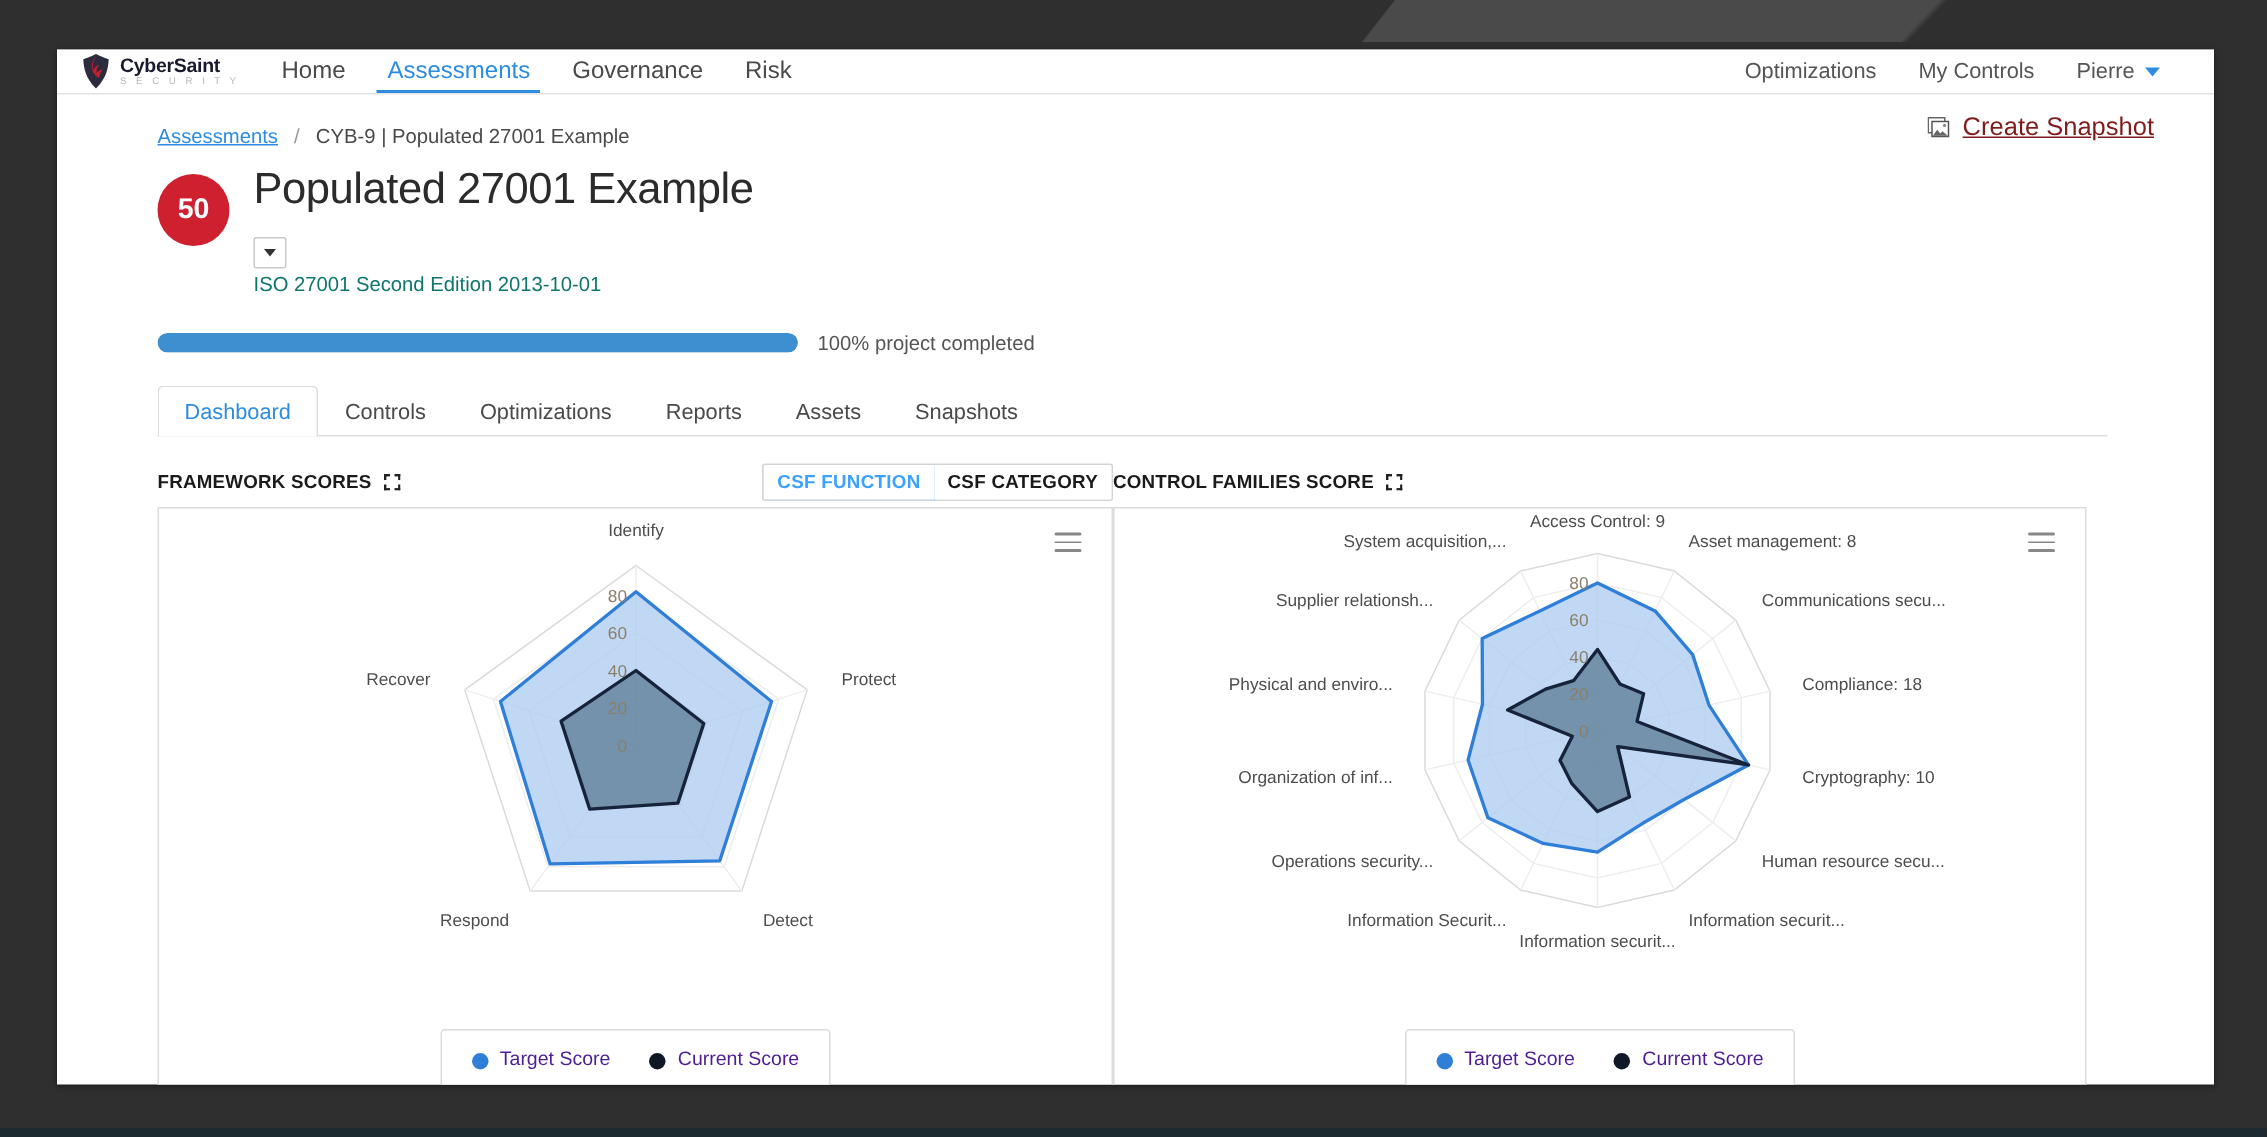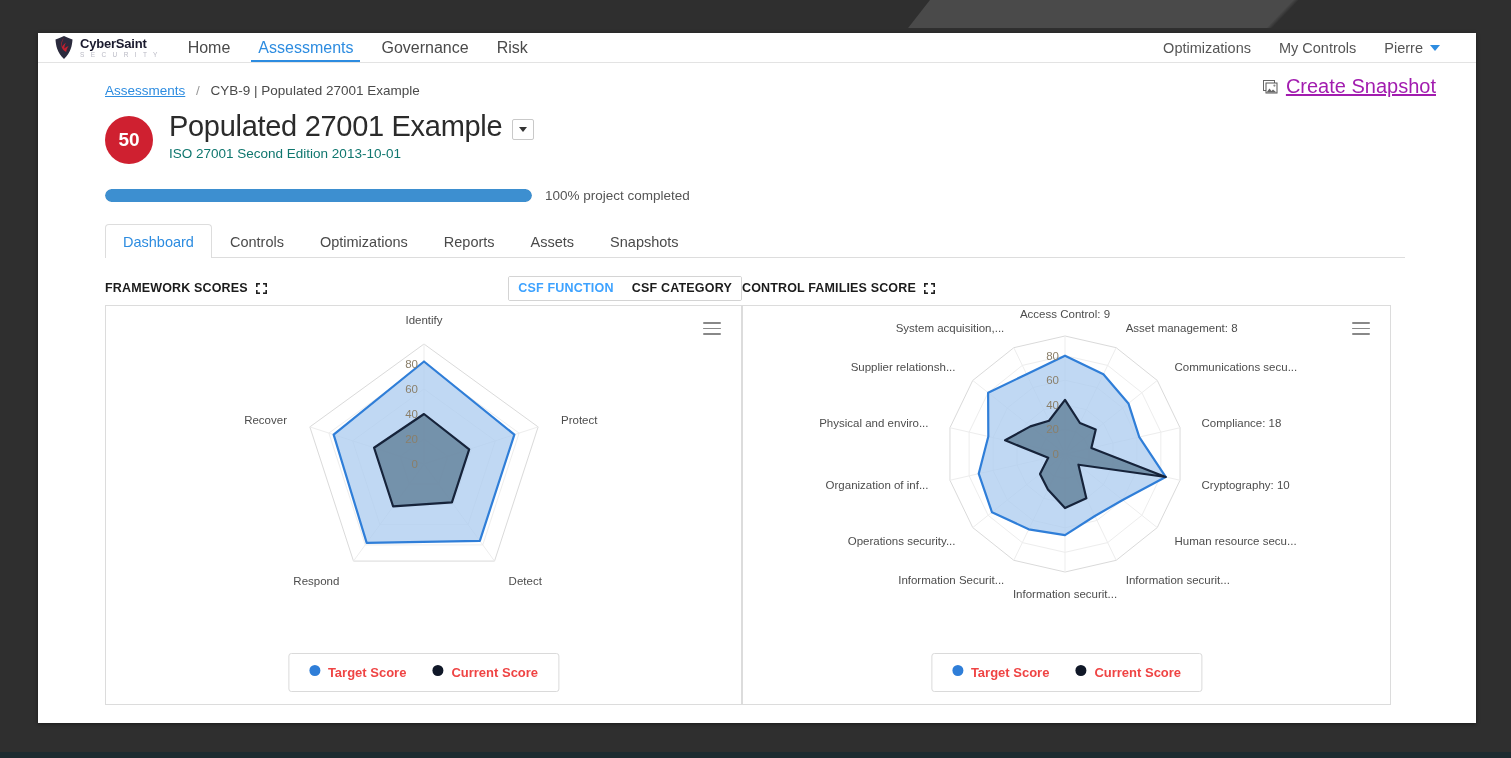--- a/index.html
+++ b/index.html
@@ -88,42 +88,42 @@
 
   #title-row { display: flex; align-items: flex-start; gap: 16px; }
   #score-badge {
     width: 48px; height: 48px; border-radius: 50%;
     background: #cf2030; color: #fff;
     display: flex; align-items: center; justify-content: center;
     font-size: 19px; font-weight: bold;
     flex: none; margin-top: 6px;
   }
   #title-block { padding-top: 0; }
-  #title-line { display: flex; align-items: center; gap: 10px; }
+  #title-line { display: flex; align-items: flex-start; gap: 10px; flex-direction: column; }
   #page-title { font-size: 29px; color: #2b2b2b; font-weight: normal; letter-spacing: -.3px; }
   #title-dropdown {
     width: 22px; height: 21px;
     border: 1px solid #c9c9c9; border-radius: 2px;
     background: #fff; cursor: pointer;
     display: flex; align-items: center; justify-content: center;
     margin-top: 5px;
   }
   #title-dropdown i {
     width: 0; height: 0;
     border-left: 4px solid transparent;
     border-right: 4px solid transparent;
     border-top: 5px solid #333;
     display: block;
   }
   #subtitle { font-size: 13.5px; color: #0f766e; margin-top: 3px; }
 
   #snapshot-link {
     position: absolute; right: 40px; top: 12px;
     display: flex; align-items: center; gap: 8px;
-    font-size: 20px; color: #a21caf; cursor: pointer; text-align: right;
+    font-size: 17px; color: #7f1d1d; cursor: pointer; text-align: right;
   }
   #snapshot-link .label { text-decoration: underline; }
 
   
   #progress-row { display: flex; align-items: center; gap: 13px; margin-top: 24px; }
   #progress-track {
     width: 427px; height: 13px; border-radius: 7px;
     background: #e4e4e4; overflow: hidden;
   }
   #progress-fill { height: 100%; background: #3d8fd0; border-radius: 7px; }
@@ -194,21 +194,21 @@
   .chart-wrap { position: absolute; inset: 0; }
   .chart-svg { display: block; }
 
   .legend {
     position: absolute; left: 50%; transform: translateX(-50%);
     bottom: 12px;
     border: 1px solid #dadada; border-radius: 3px; background: #fff;
     padding: 11px 20px;
     display: flex; gap: 26px; align-items: center;
   }
-  .legend-item { display: flex; align-items: flex-start; gap: 8px; font-size: 13px; color: #ef4444; font-weight: bold; }
+  .legend-item { display: flex; align-items: flex-end; gap: 8px; font-size: 13px; color: #4c1d95; font-weight: normal; }
   .legend-dot { width: 11px; height: 11px; border-radius: 50%; display: block; }
 
   .radar-axis-label { font-size: 11.5px; fill: #4d4d4d; font-family: "Liberation Sans", sans-serif; }
   .radar-tick-label { font-size: 11.5px; fill: #8a7f6a; font-family: "Liberation Sans", sans-serif; }
 </style>
 </head>
 <body>
 
 <div id="desktop">
   <div id="desktop-sheen"></div>

